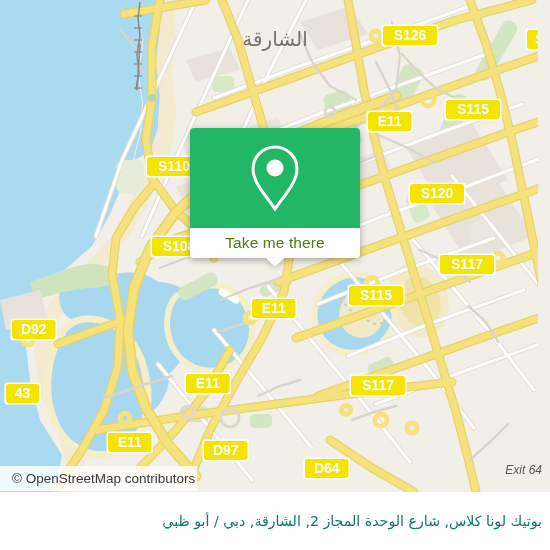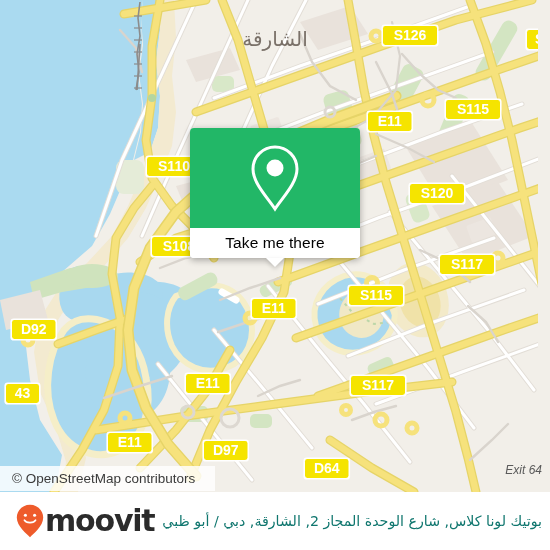--- a/index.html
+++ b/index.html
@@ -59,21 +59,21 @@
   }
   #callout-label {
     position: absolute;
     left: 0;
     top: 100px;
     width: 170px;
     height: 30px;
     line-height: 30px;
     text-align: center;
     font-size: 15.5px;
-    color: #000000;
+    color: #4d7c0f;
     background: #ffffff;
     border-radius: 0 0 4px 4px;
     white-space: nowrap;
     letter-spacing: 0.1px;
   }
   #callout-tail {
     position: absolute;
     left: 50%;
     bottom: -9px;
     margin-left: -9px;
@@ -84,21 +84,21 @@
     filter: drop-shadow(0 2px 2px rgba(0,0,0,0.18));
   }
 
   
   #attribution {
     position: absolute;
     left: 0;
     top: 466px;
     height: 25px;
     line-height: 25px;
-    padding: 0 20px 0 12px;
+    padding: 0 2px 0 12px;
     background: rgba(255,255,255,0.82);
     font-size: 13.5px;
     color: #3a3a3a;
     z-index: 30;
     white-space: nowrap;
   }
 
   
   #exit-label {
     position: absolute;
@@ -484,26 +484,16 @@
       </svg>
     </div>
     <div id="callout-label">Take me there</div>
     <div id="callout-tail"></div>
   </div>
 
   <div id="attribution">© OpenStreetMap contributors</div>
   <div id="exit-label">Exit 64</div>
 
   <div id="footer">
-    <div id="logo">
-      <svg id="logo-mark" width="28" height="34" viewBox="0 0 28 34">
-        <path d="M14 0.8 C6.6 0.8 0.8 6.5 0.8 13.6 C0.8 22.4 11 30.4 14 33.2
-                 C17 30.4 27.2 22.4 27.2 13.6 C27.2 6.5 21.4 0.8 14 0.8 Z" fill="#ee5b2b"></path>
-        <circle cx="9.4" cy="11.2" r="1.55" fill="#ffffff"></circle>
-        <circle cx="18.6" cy="11.2" r="1.55" fill="#ffffff"></circle>
-        <path d="M8.4 16.2 C10.2 19.4 17.8 19.4 19.6 16.2" stroke="#ffffff" stroke-width="1.7" fill="none" stroke-linecap="round"></path>
-      </svg>
-      <span id="logo-word">moovit</span>
-    </div>
     <div id="place-text">بوتيك لونا كلاس, شارع الوحدة المجاز 2, الشارقة, دبي / أبو ظبي</div>
   </div>
 
 </div>
 
 </body></html>

